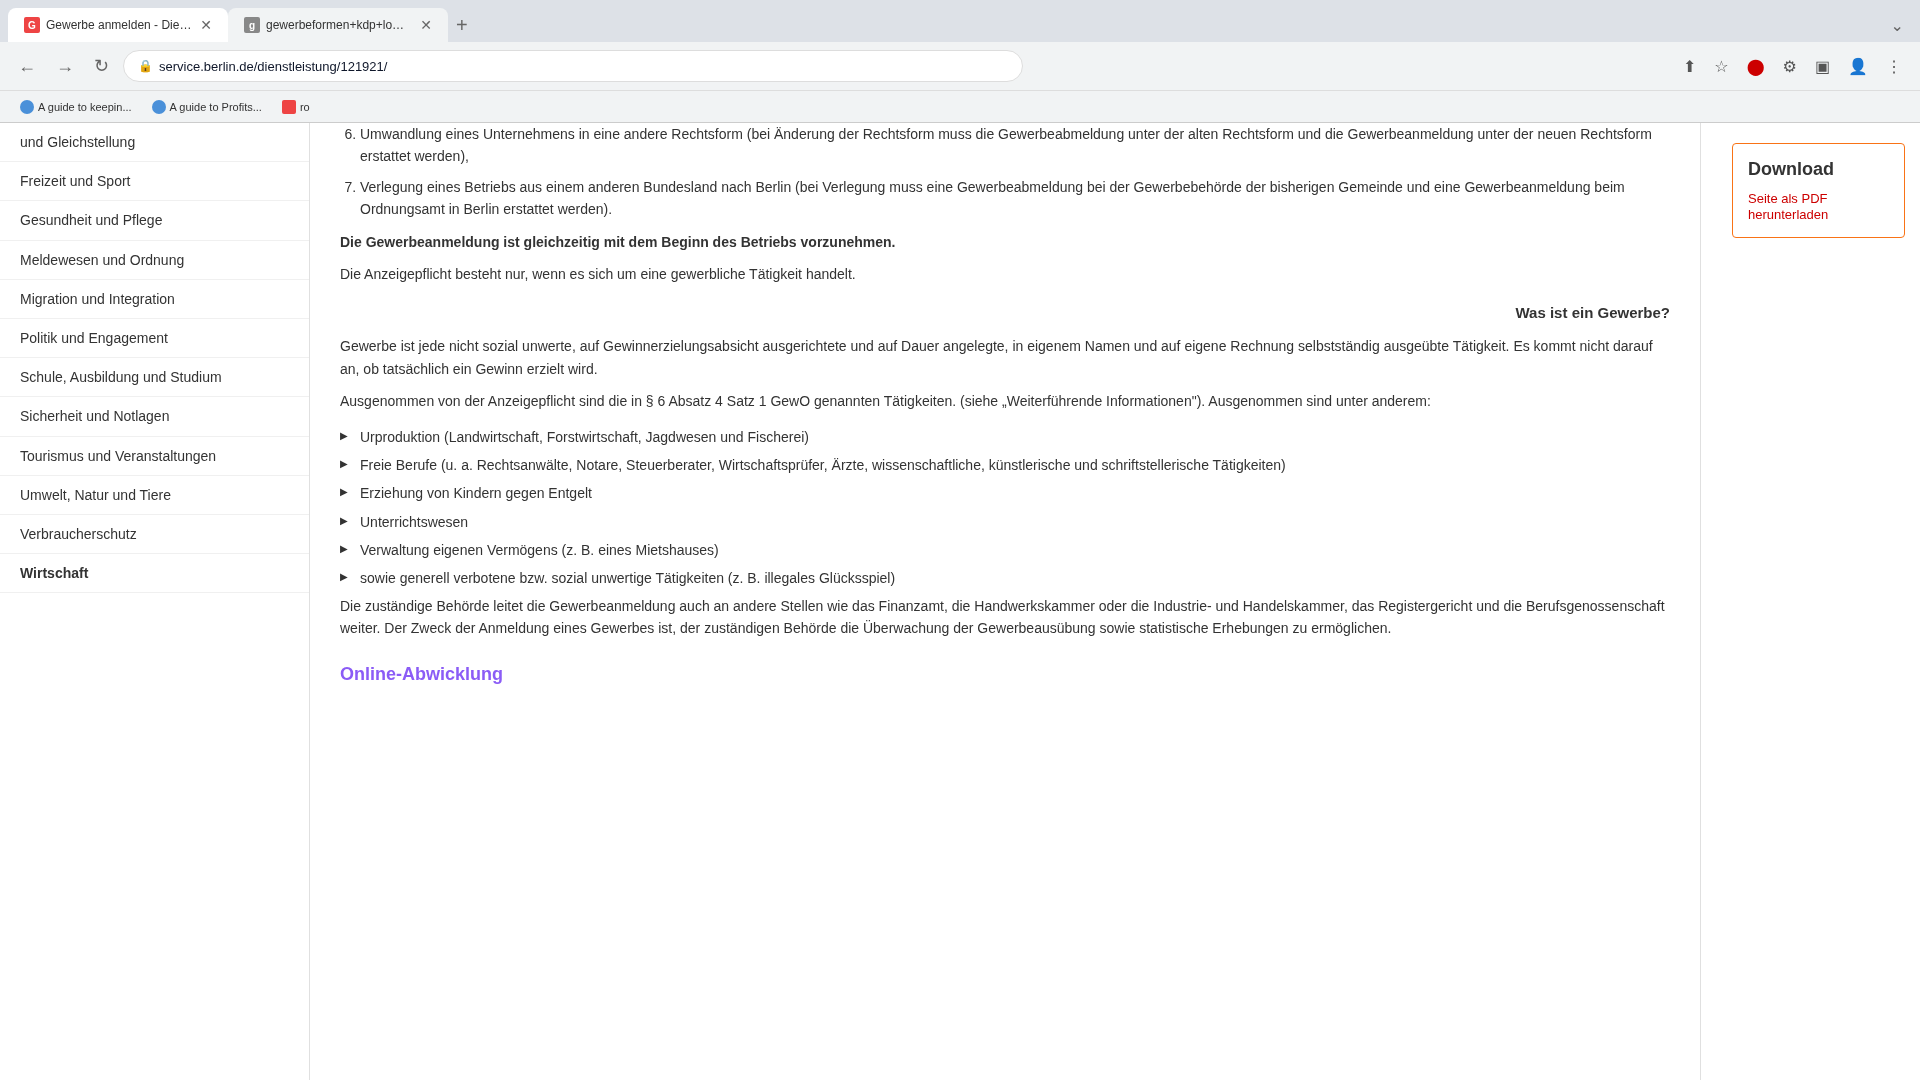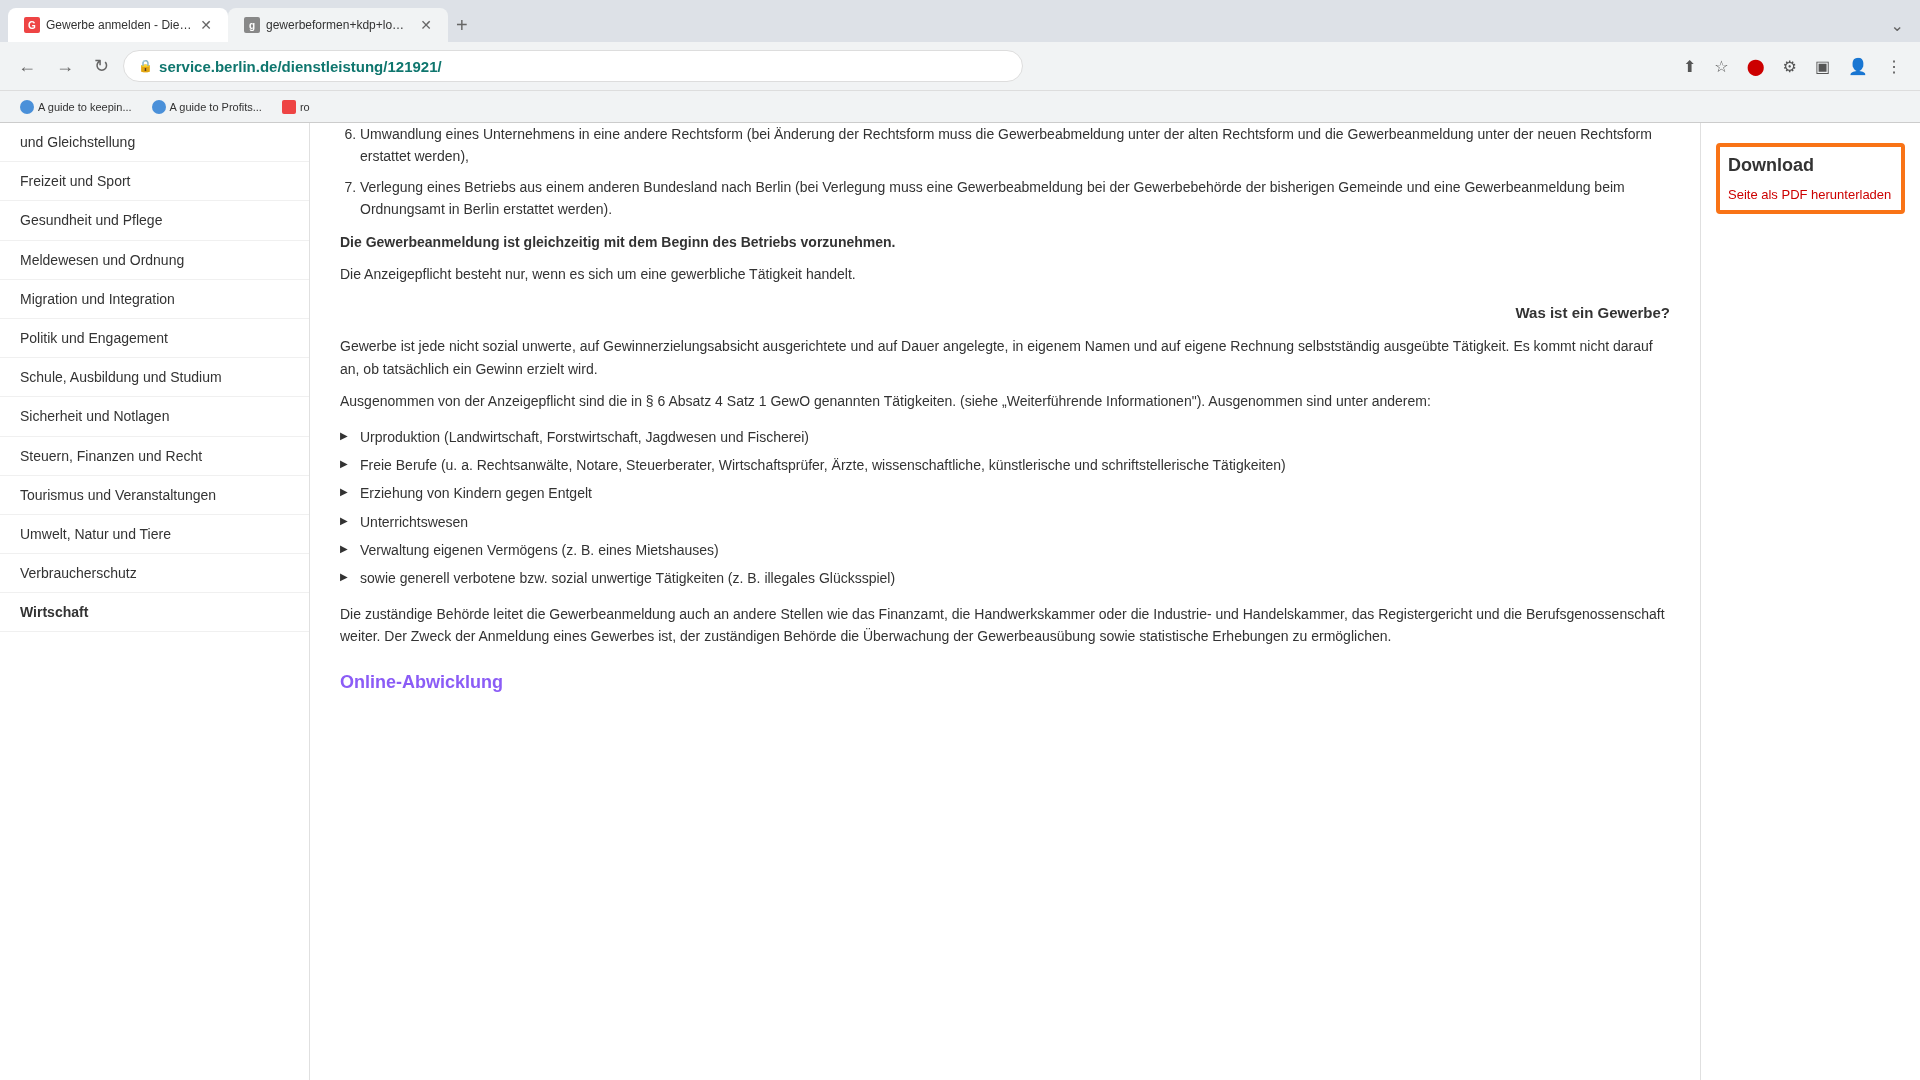--- a/index.html
+++ b/index.html
@@ -12,54 +12,54 @@
     .tab.active { background: #fff; }
     .tab-icon { width: 16px; height: 16px; background: #e44; border-radius: 2px; margin-right: 6px; flex-shrink: 0; display: flex; align-items: center; justify-content: center; }
     .tab-label { overflow: hidden; text-overflow: ellipsis; white-space: nowrap; font-size: 12px; }
     .tab-close { margin-left: 8px; cursor: pointer; color: #666; font-size: 14px; flex-shrink: 0; }
     .tab-new { background: none; border: none; font-size: 20px; margin-left: 8px; cursor: pointer; color: #666; line-height: 1; }
     .tab-more { margin-left: auto; cursor: pointer; font-size: 16px; color: #666; padding: 4px 8px; }
 
     .address-bar-row { display: flex; align-items: center; padding: 6px 12px; background: #f1f3f4; gap: 8px; height: 48px; }
     .nav-btn { background: none; border: none; cursor: pointer; color: #666; font-size: 18px; padding: 4px 6px; border-radius: 50%; }
     .address-bar { flex: 1; display: flex; align-items: center; background: #fff; border: 1px solid #ddd; border-radius: 20px; padding: 4px 14px; height: 32px; max-width: 900px; }
-    .address-bar input { border: none; outline: none; font-size: 15px; width: 100%; color: #0f766e; font-weight: bold; }
+    .address-bar input { border: none; outline: none; font-size: 13px; width: 100%; color: #0f172a; }
     .toolbar-icons { display: flex; align-items: center; gap: 6px; margin-left: auto; }
     .toolbar-icon { background: none; border: none; cursor: pointer; color: #555; font-size: 16px; padding: 4px 6px; border-radius: 50%; }
 
     .bookmarks-bar { display: flex; align-items: center; padding: 3px 12px; background: #f1f3f4; border-top: 1px solid #ddd; height: 32px; gap: 4px; }
     .bookmark-item { display: flex; align-items: center; gap: 4px; padding: 2px 8px; border-radius: 12px; cursor: pointer; font-size: 11px; color: #333; white-space: nowrap; }
     .bookmark-icon { width: 14px; height: 14px; border-radius: 50%; flex-shrink: 0; }
 
     
     .page-layout { display: flex; height: calc(1080px - 122px); overflow: hidden; }
 
     
     .sidebar { width: 310px; flex-shrink: 0; border-right: 1px solid #e0e0e0; overflow-y: auto; background: #fff; padding: 0; }
     .sidebar-item { padding: 10px 20px; cursor: pointer; color: #333; font-size: 14px; line-height: 1.3; border-bottom: 1px solid #f0f0f0; }
     .sidebar-item.bold { font-weight: bold; }
 
     
     .main-content { flex: 1; overflow-y: auto; padding: 0 30px 30px 30px; }
 
     
     .right-sidebar { width: 220px; flex-shrink: 0; padding: 10px 15px; border-left: 1px solid #e0e0e0; }
-    .download-box { border: 4px solid #f97316; border-radius: 4px; padding: 8px; margin-top: 10px; }
+    .download-box { border: 1px solid #f97316; border-radius: 4px; padding: 15px; margin-top: 10px; margin-left: 16px; }
     .download-title { font-size: 18px; font-weight: bold; margin-bottom: 10px; }
     .download-link { color: #c00; text-decoration: none; font-size: 13px; cursor: pointer; }
 
     
     .content-body { font-size: 14px; line-height: 1.6; color: #333; }
     .content-body ol { padding-left: 20px; margin-bottom: 10px; }
     .content-body ol li { margin-bottom: 8px; }
     .content-body p { margin-bottom: 10px; }
     .content-body strong { font-weight: bold; }
     .section-heading { font-size: 15px; font-weight: bold; margin: 16px 0 8px; color: #333; text-align: right; }
     .section-heading-red { font-size: 18px; font-weight: bold; color: #8b5cf6; margin: 20px 0 10px; }
-    .bullet-list { list-style: none; padding-left: 0; margin-bottom: 10px; }
+    .bullet-list { list-style: none; padding-left: 0; margin-bottom: 2px; }
     .bullet-list li { padding: 3px 0 3px 20px; position: relative; }
     .bullet-list li::before { content: "▶"; color: #333; position: absolute; left: 0; font-size: 10px; top: 5px; }
   </style>
 </head>
 <body>
 
 <div class="browser-frame">
 
   <div class="tab-bar">
     <div class="tab active">
@@ -136,23 +136,20 @@
     <div class="sidebar-item">
       <span>Politik und Engagement</span>
     </div>
     <div class="sidebar-item">
       <span>Schule, Ausbildung und Studium</span>
     </div>
     <div class="sidebar-item">
       <span>Sicherheit und Notlagen</span>
     </div>
     <div class="sidebar-item">
-      <span>Steuern, Finanzen und Recht</span>
-    </div>
-    <div class="sidebar-item">
       <span>Tourismus und Veranstaltungen</span>
     </div>
     <div class="sidebar-item">
       <span>Umwelt, Natur und Tiere</span>
     </div>
     <div class="sidebar-item">
       <span>Verbraucherschutz</span>
     </div>
     <div class="sidebar-item bold">
       <span>Wirtschaft</span>

